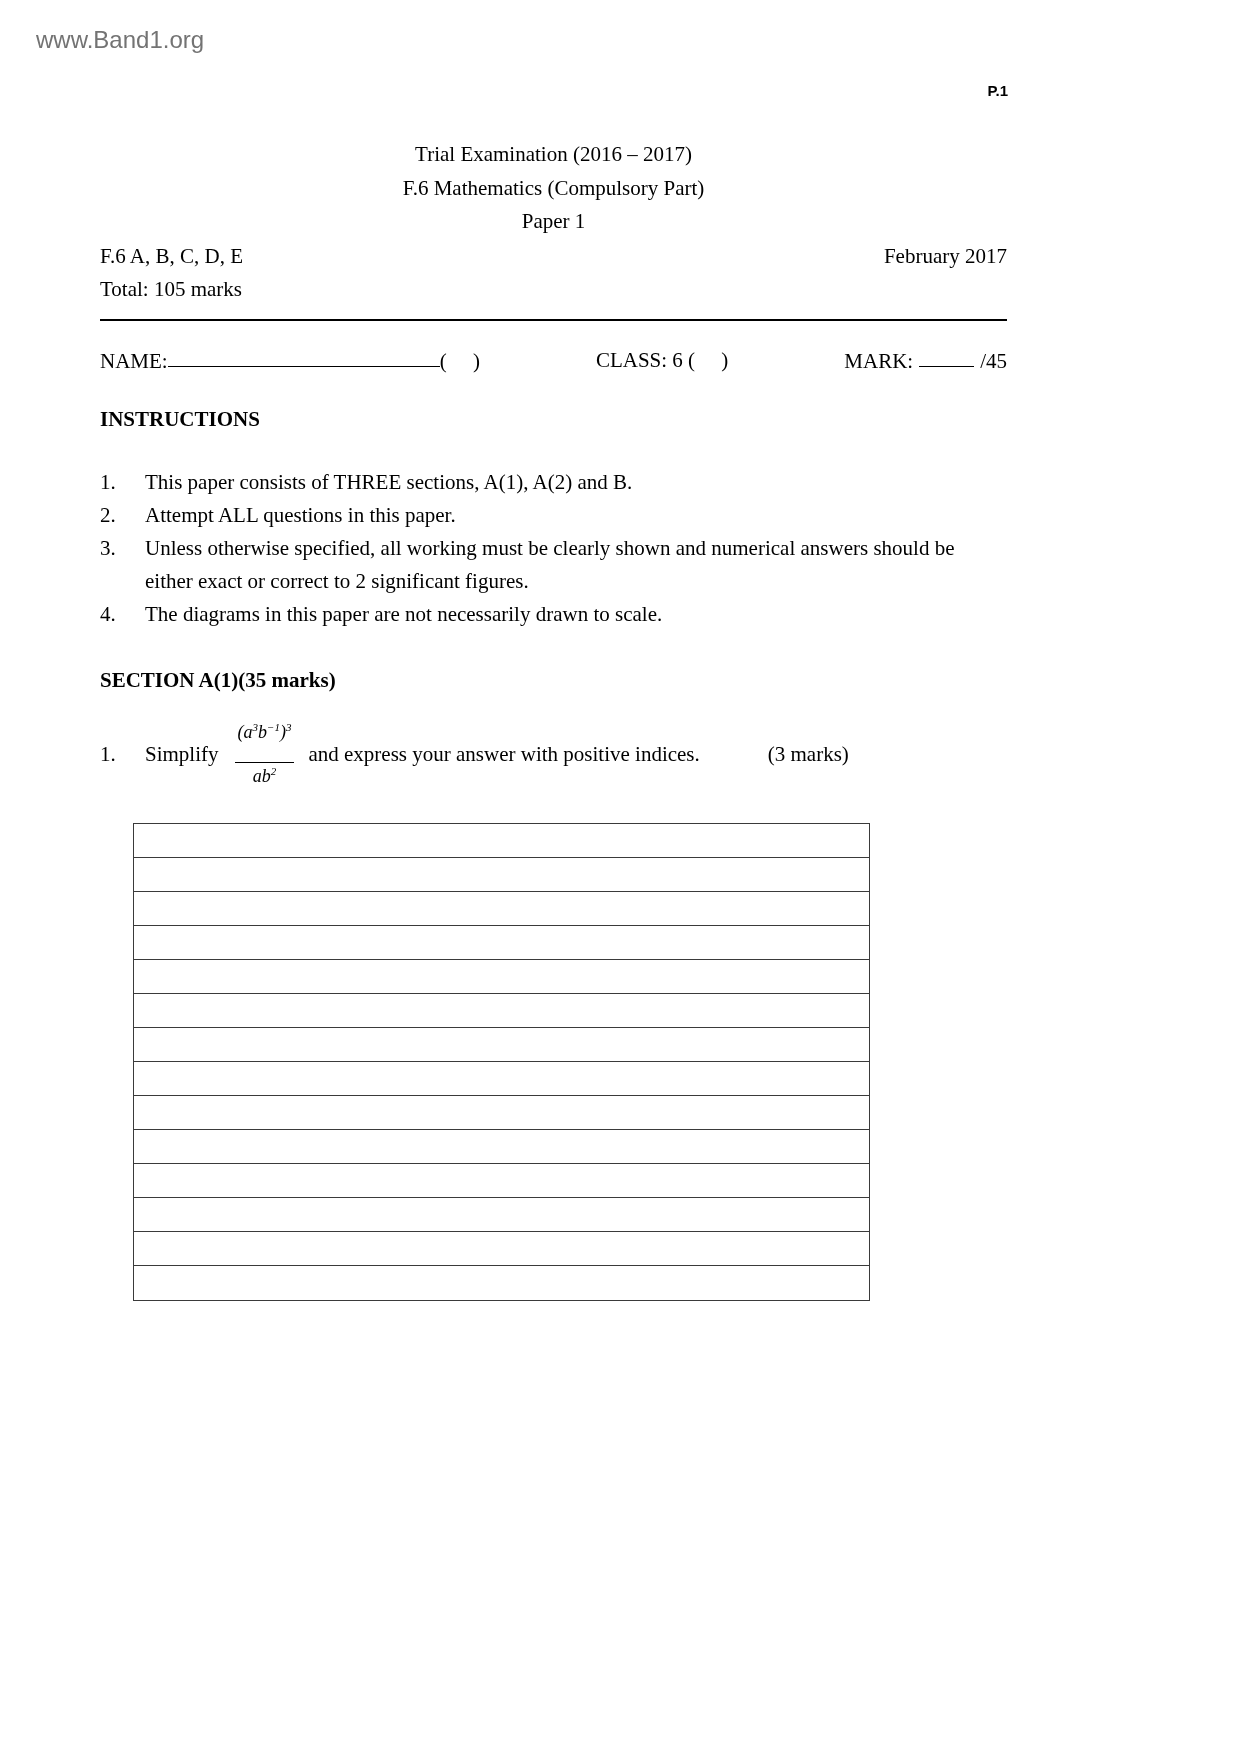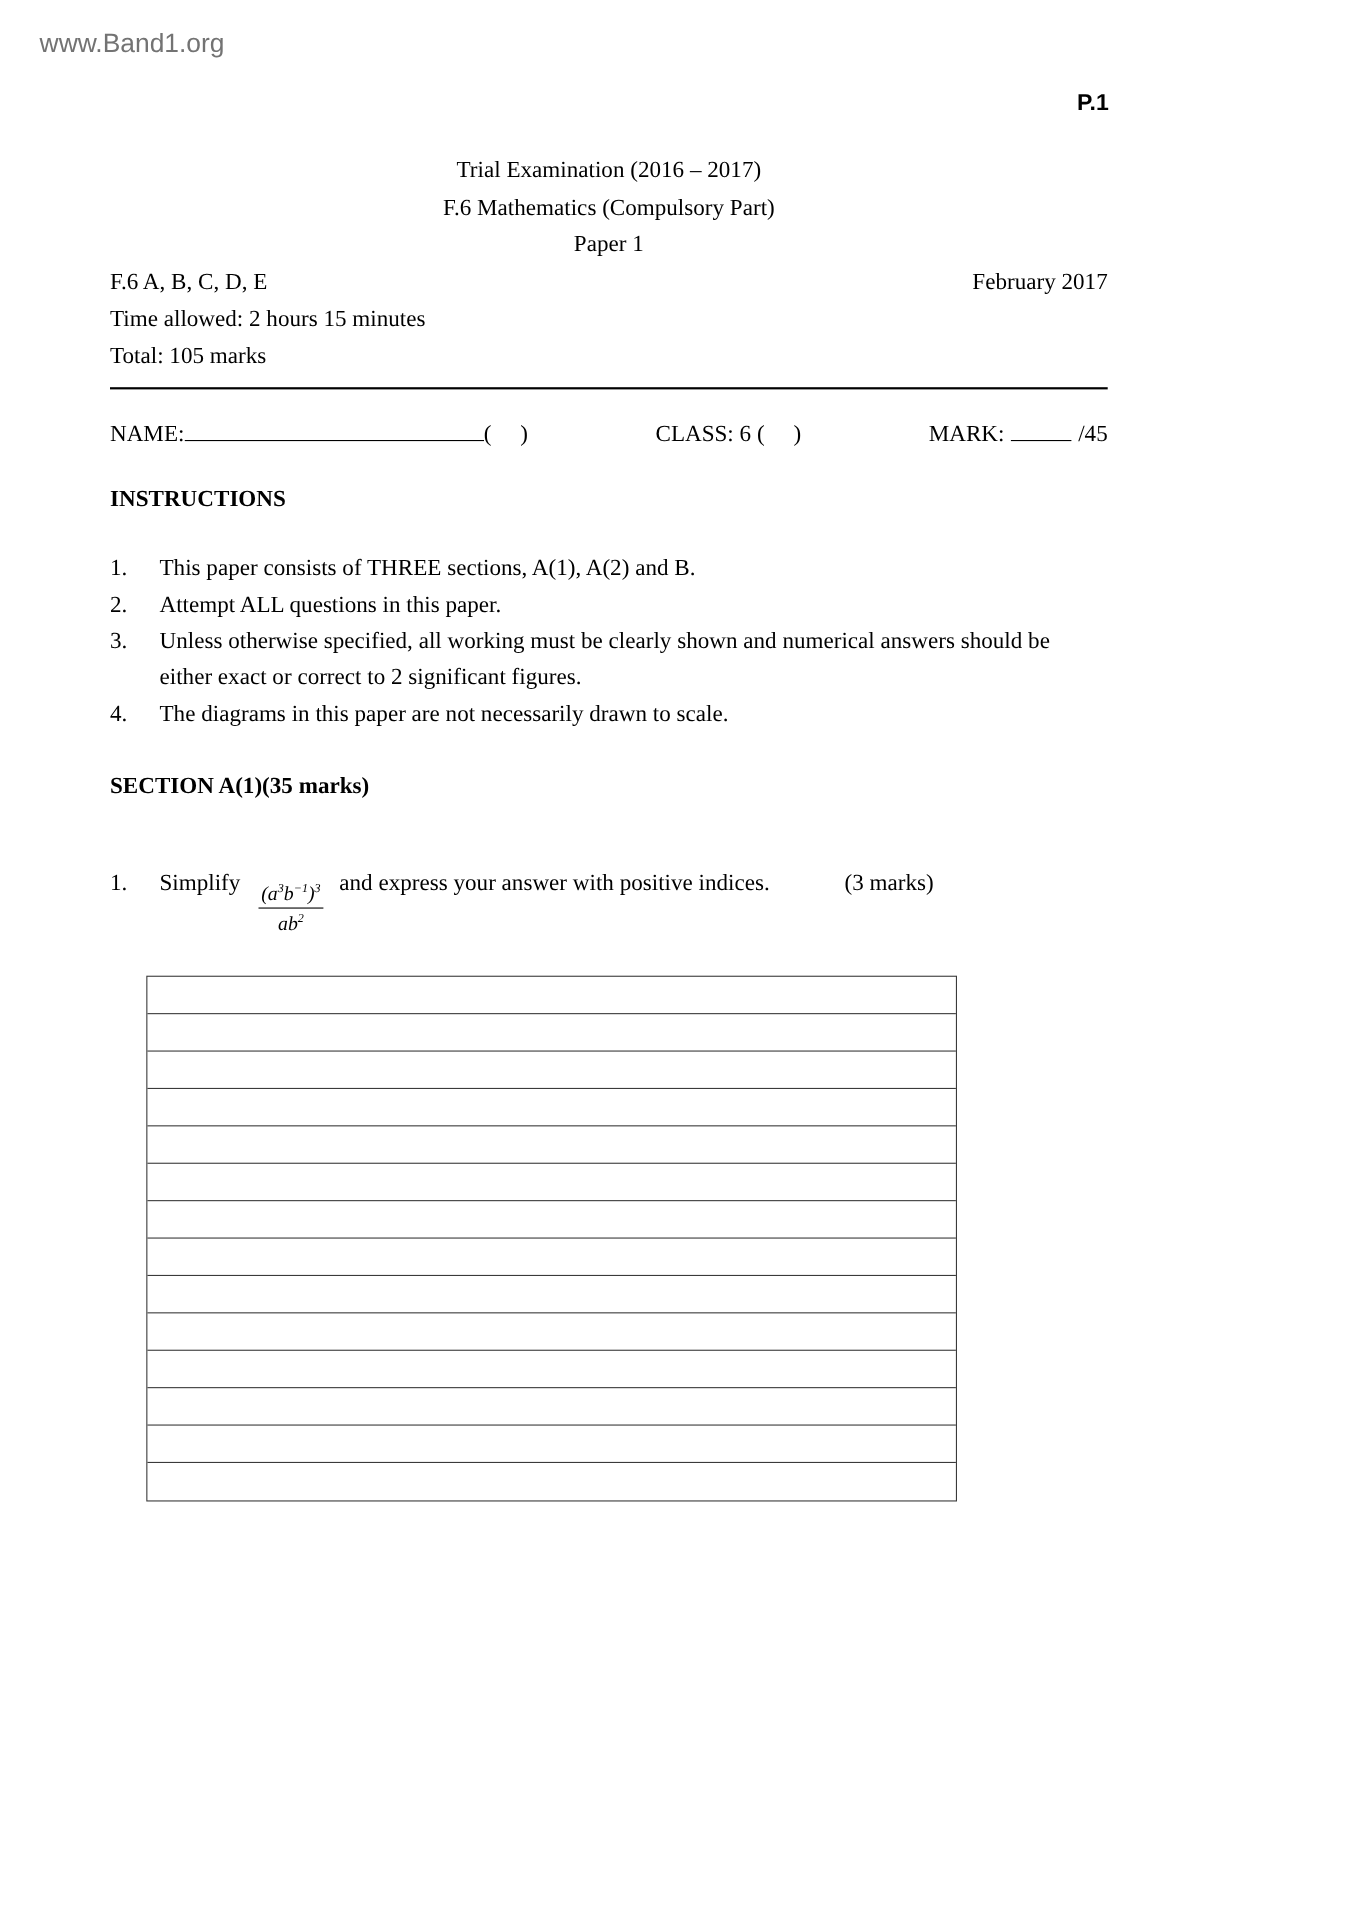--- a/index.html
+++ b/index.html
@@ -18,21 +18,21 @@
     top: 26px;
     font-family: "Liberation Sans", sans-serif;
     font-size: 24px;
     color: #737373;
   }
   .pagenum {
     position: absolute;
     right: 232px;
     top: 82px;
     font-family: "Liberation Sans", sans-serif;
-    font-size: 21px;
+    font-size: 15px;
     font-weight: 700;
   }
   .content {
     position: absolute;
     left: 100px;
     top: 0;
     width: 907px;
     font-size: 21px;
   }
   .title-block {
@@ -81,23 +81,22 @@
   .fraction {
     display: inline-flex;
     flex-direction: column;
     align-items: center;
     font-size: 18px;
     font-style: italic;
     margin: 0 14px 0 16px;
     line-height: 1.25;
   }
   .fraction .num {
-    padding: 0 3px 2px 3px;
+    padding: 0 3px 18px 3px;
     border-bottom: 1.5px solid #000;
-    margin-top: 46px;
   }
   .fraction .den { padding-top: 2px; text-align: right; }
   .fraction sup {
     font-size: 11px;
     font-style: italic;
     vertical-align: super;
     line-height: 0;
   }
   .q-marks { margin-left: 68px; white-space: nowrap; }
   .answer-box {
@@ -126,21 +125,20 @@
       <div>Trial Examination (2016 – 2017)</div>
       <div>F.6 Mathematics (Compulsory Part)</div>
       <div>Paper 1</div>
     </div>
 
     <div class="meta-block">
       <div class="meta-row">
         <span>F.6 A, B, C, D, E</span>
         <span>February 2017</span>
       </div>
-      <div>Time allowed: 2 hours 15 minutes</div>
       <div>Total: 105 marks</div>
     </div>
 
     <div class="rule"></div>
 
     <div class="info-row">
       <span class="group">
         <span>NAME:</span><span class="blank name-blank"></span><span>(&nbsp;&nbsp;&nbsp;&nbsp;&nbsp;)</span>
       </span>
       <span class="group">

